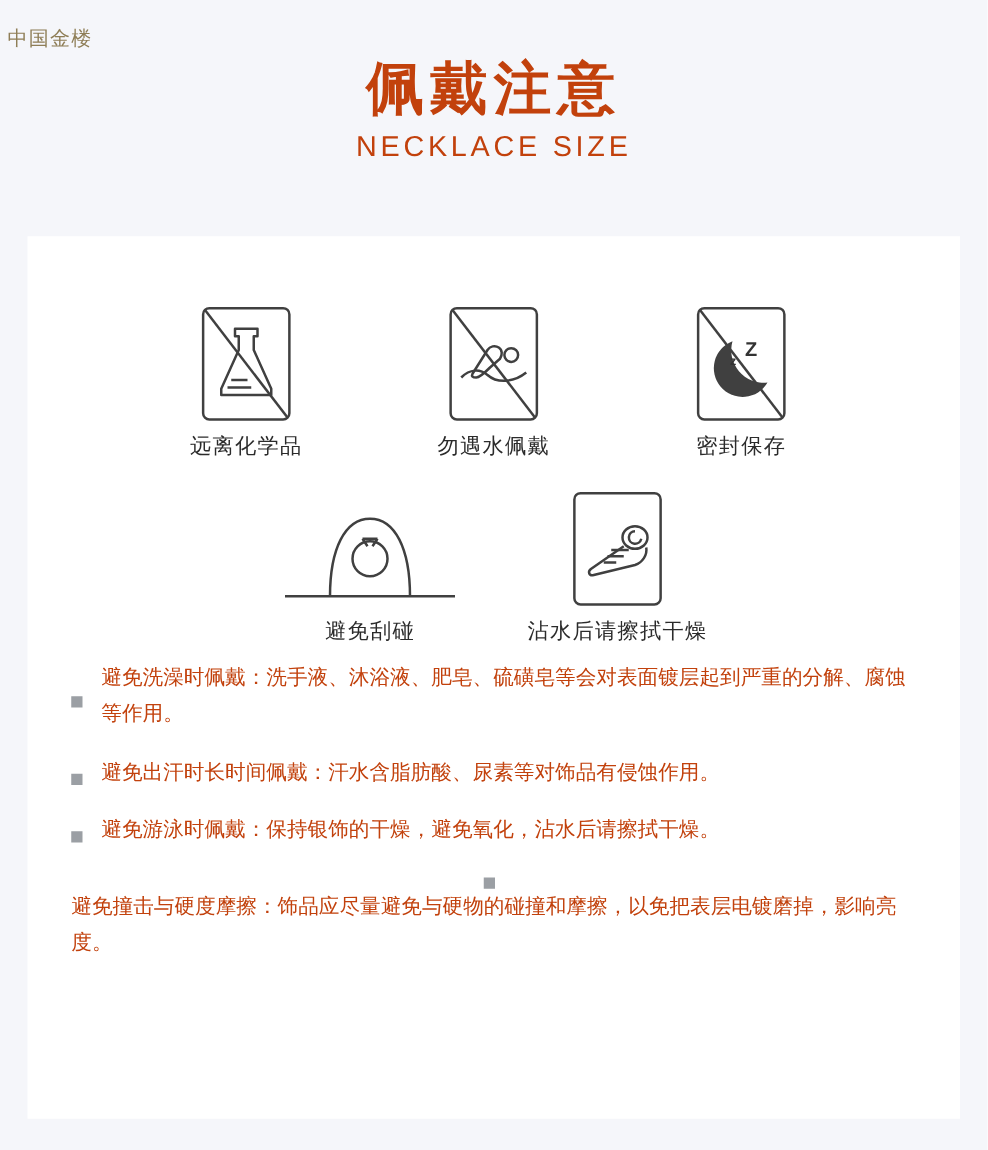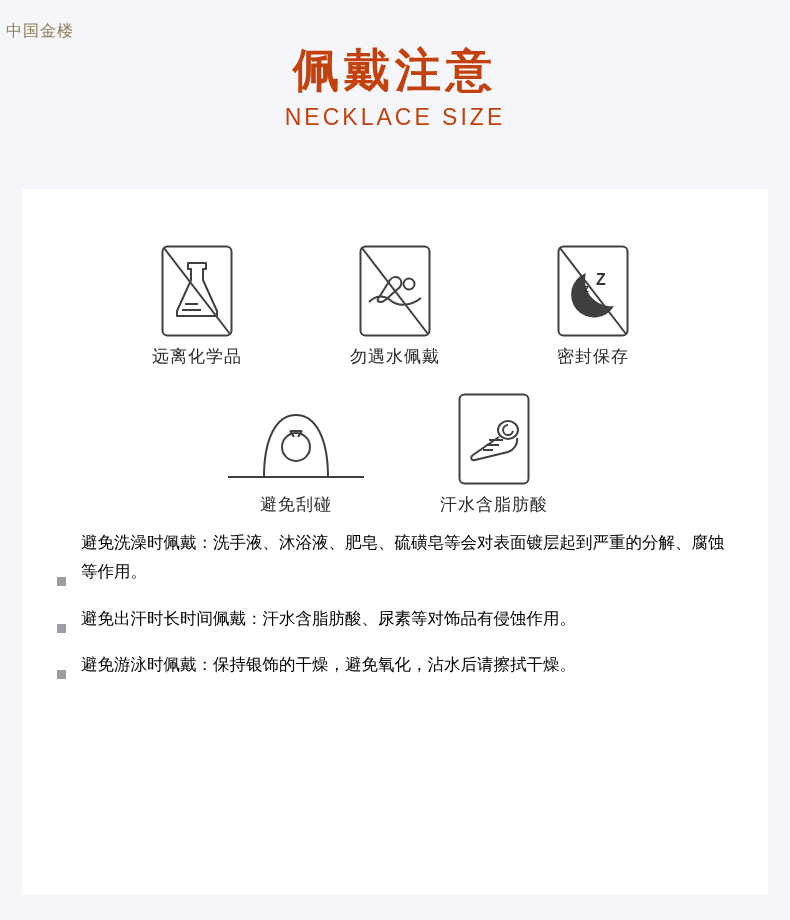--- a/index.html
+++ b/index.html
@@ -67,24 +67,24 @@
   }
   .icon-art{display:block;}
   
   .notes{
     list-style:none;
     margin:12px 28px 0 35px;
     padding:0;
   }
   .note-item{
     display:flex;
-    align-items:flex-end;
+    align-items:center;
     font-size:16.5px;
     line-height:29px;
-    color:#000000;
+    color:#c2410c;
   }
   .note-item .bullet{
     flex:0 0 9px;
     width:9px;height:9px;
     background:#9b9fa4;
     margin-top:9px;
     margin-right:15px;
   }
   .note-item:nth-child(1){margin-bottom:18px;}
   .note-item:nth-child(2){margin-bottom:17px;}
@@ -160,33 +160,37 @@
     </figure>
 
     <figure class="icon-cell">
       <svg class="icon-art" width="76" height="96" viewBox="0 0 76 96" fill="none" stroke="#404040" stroke-width="2">
         <rect x="3.5" y="3.5" width="69" height="89" rx="5"></rect>
         <ellipse cx="52" cy="39" rx="10" ry="9"></ellipse>
         <path d="M52 34 a5 5 0 1 0 5 6"></path>
         <path stroke-linejoin="round" d="M43 46 L17 64 C14 66 15 70 19 69 L52 61 C58 59 62 53 61 47"></path>
         <path d="M33 49 h14 M30 54 h13 M27 59 h10"></path>
       </svg>
-      <figcaption>汗水含脂肪酸</figcaption>
+      <figcaption>沾水后请擦拭干燥</figcaption>
     </figure>
 
   </div>
 
   <ul class="notes">
     <li class="note-item">
       <span class="bullet"></span>
       <span>避免洗澡时佩戴：洗手液、沐浴液、肥皂、硫磺皂等会对表面镀层起到严重的分解、腐蚀等作用。</span>
     </li>
     <li class="note-item">
       <span class="bullet"></span>
       <span>避免出汗时长时间佩戴：汗水含脂肪酸、尿素等对饰品有侵蚀作用。</span>
     </li>
     <li class="note-item">
       <span class="bullet"></span>
       <span>避免游泳时佩戴：保持银饰的干燥，避免氧化，沾水后请擦拭干燥。</span>
     </li>
+    <li class="note-item">
+      <span class="bullet"></span>
+      <span>避免撞击与硬度摩擦：饰品应尽量避免与硬物的碰撞和摩擦，以免把表层电镀磨掉，影响亮度。</span>
+    </li>
   </ul>
 
 </section>
 
 </body></html>

